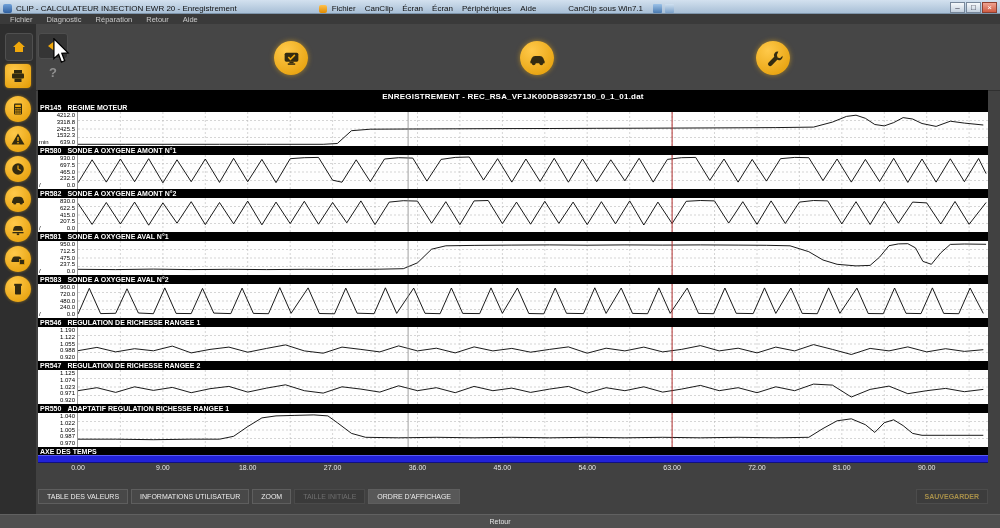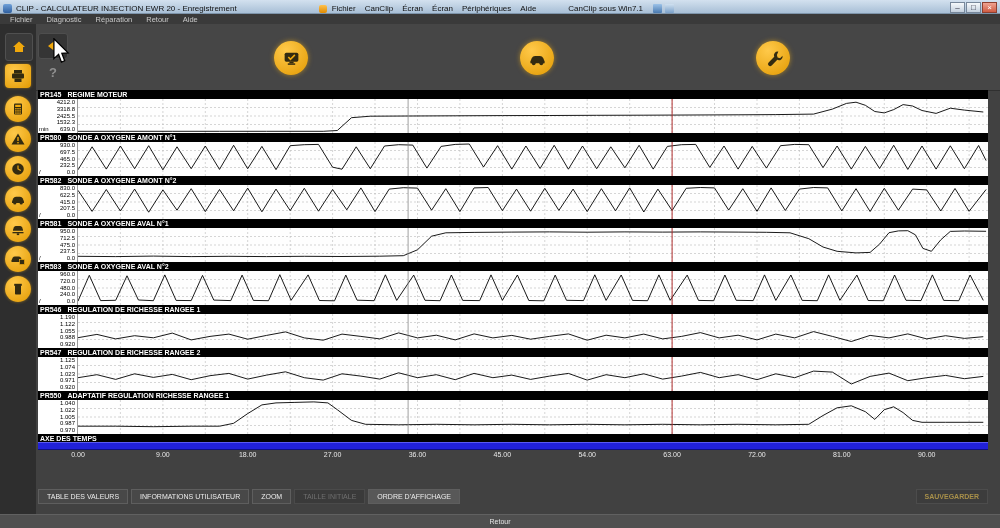--- a/index.html
+++ b/index.html
@@ -241,20 +241,21 @@
     <div class="circle-btn" style="left: 720px;">
       <span class="ci">
         <svg viewBox="0 0 18 18">
           <path d="M13.6 2.4 a3.6 3.6 0 0 0-3.9 5 L4.4 12.7 a2 2 0 1 0 2.9 2.9 L12.6 10.3 a3.6 3.6 0 0 0 5-3.9 L15.2 8.8 12.9 8.1 12.2 5.8 Z" fill="#332b10"></path>
         </svg>
       </span>
     </div>
   </div>
 
 <div class="main">
+  <div class="rec-header">ENREGISTREMENT - REC_RSA_VF1JK00DB39257150_0_1_01.dat</div>
   <div class="charts" id="charts">
       <div class="strip">
         <div class="s-label">
           <span class="s-code">PR145</span>
           <span class="s-name">REGIME MOTEUR</span>
         </div>
         <div class="s-body">
           <div class="gutter">
             <div class="ytick">4212.0</div>
             <div class="ytick">3318.8</div>

